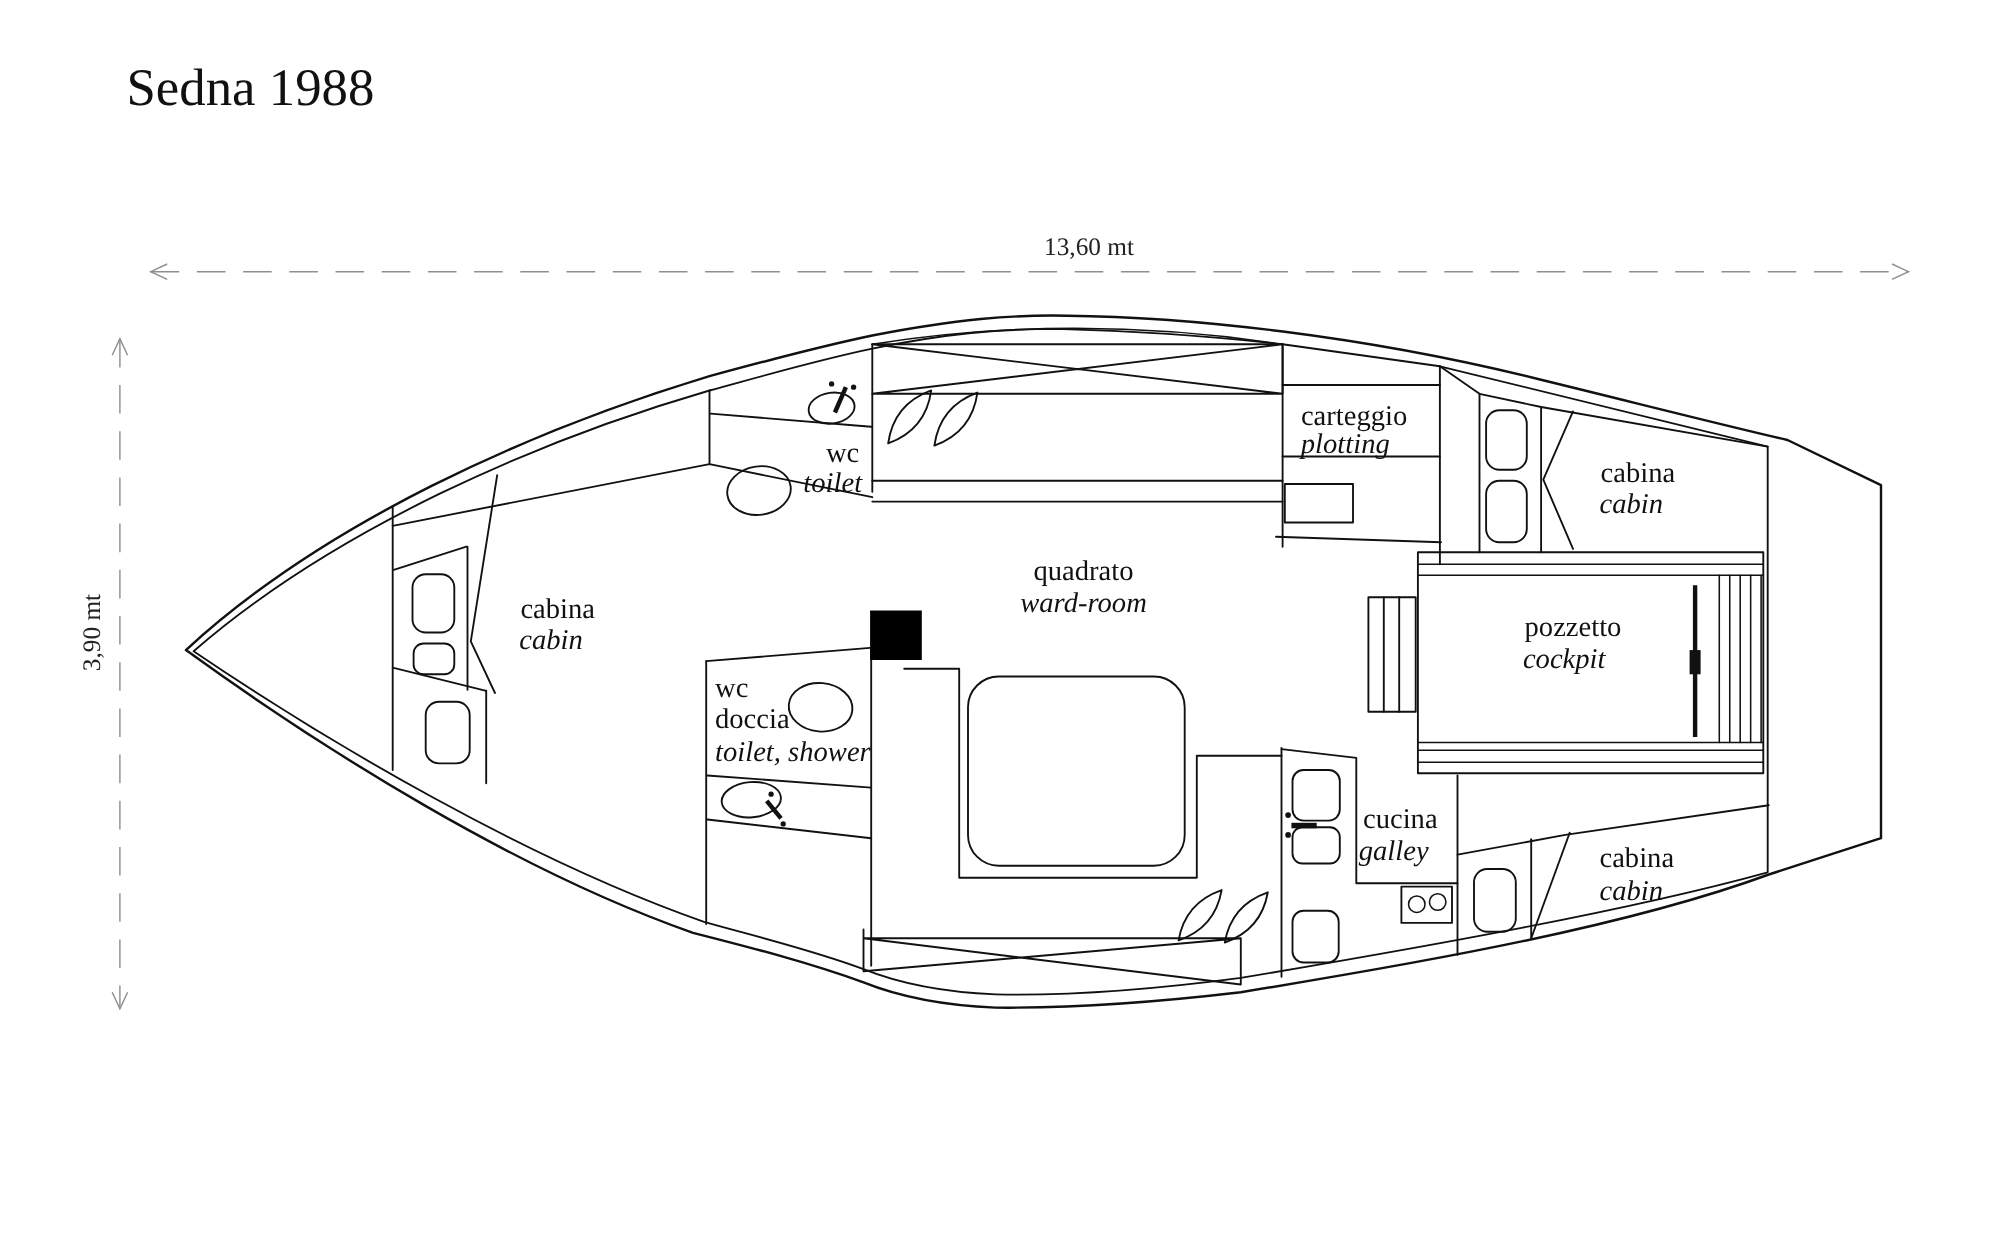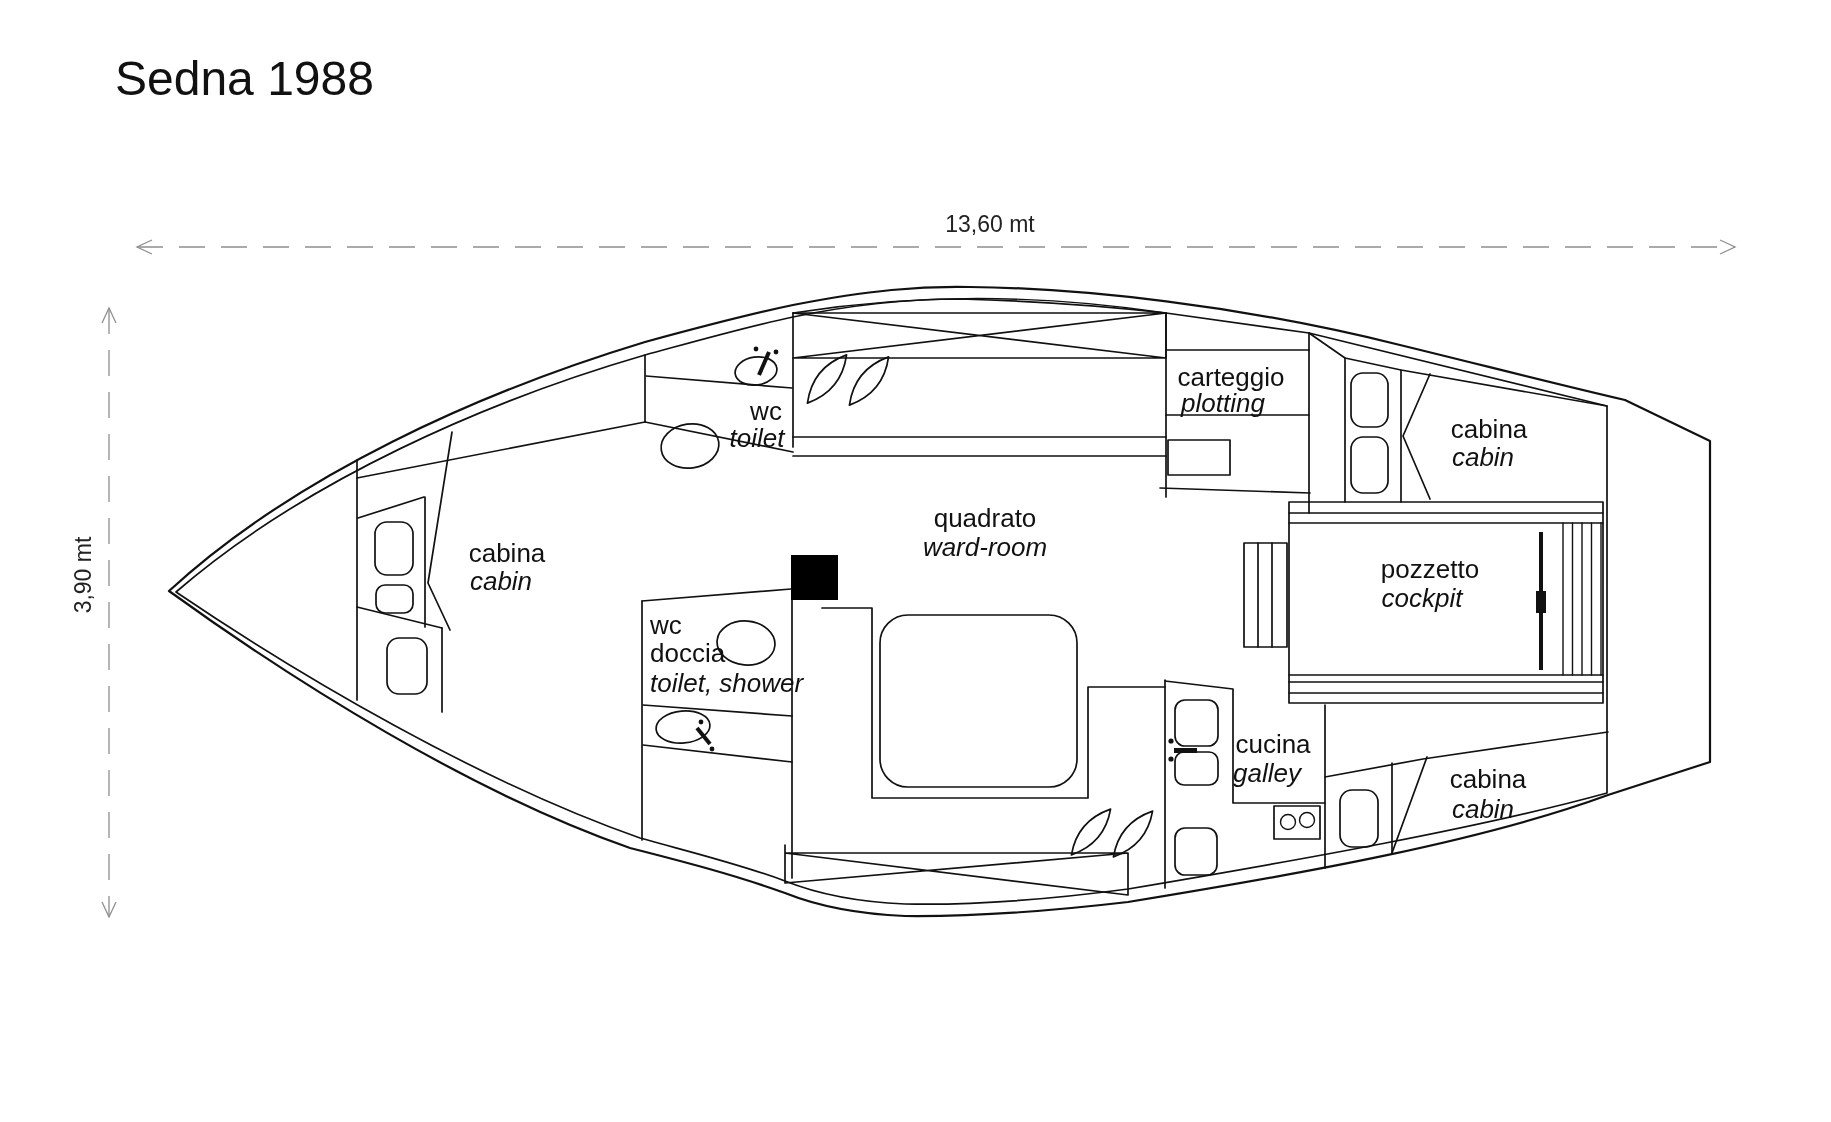--- a/index.html
+++ b/index.html
@@ -1,17 +1,17 @@
 <!DOCTYPE html>
 <html><head>
 <meta charset="utf-8">
 <style>
   html,body{margin:0;padding:0;background:#ffffff;}
   .canvas{position:relative;width:1831px;height:1122px;background:#ffffff;overflow:hidden;
-          font-family:Liberation Sans, sans-serif;}
+          font-family:Liberation Serif, serif;}
   svg{display:block;}
   .plan-line{fill:none;stroke:#111111;stroke-width:1.7;stroke-linejoin:round;stroke-linecap:round;}
   .hull{stroke-width:2.2;}
   .thin{stroke-width:1.4;}
   .dimline{fill:none;stroke:#8f8f8f;stroke-width:1.3;}
   .dash{stroke-dasharray:26 16;}
   text{fill:#111111;}
   .title-text{font-size:48px;}
   .lbl{font-size:26px;text-anchor:middle;}
   .lbl-start{font-size:26px;text-anchor:start;}

